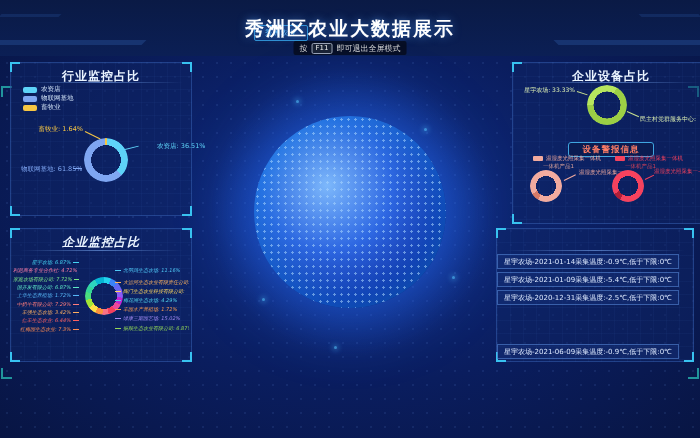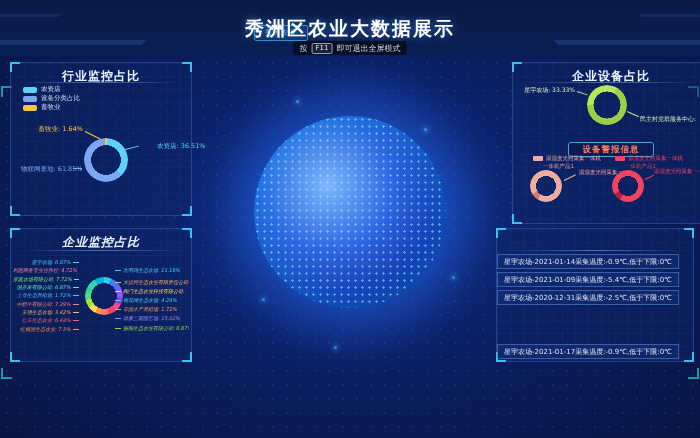--- a/index.html
+++ b/index.html
@@ -155,21 +155,21 @@
   <span class="corner c-bl"></span>
   <span class="corner c-br"></span>
   <div class="p-title">行业监控占比</div>
   <div class="p-div" style="top:19px"></div>
   <div class="legend-row" style="left:12px;top:22px">
     <span class="swatch" style="background: rgb(94, 211, 248);"></span>
     <span class="legend-txt">农资店</span>
   </div>
   <div class="legend-row" style="left:12px;top:31px">
     <span class="swatch" style="background: rgb(127, 166, 242);"></span>
-    <span class="legend-txt">设备分类占比</span>
+    <span class="legend-txt">物联网基地</span>
   </div>
   <div class="legend-row" style="left:12px;top:40px">
     <span class="swatch" style="background: rgb(247, 198, 67);"></span>
     <span class="legend-txt">畜牧业</span>
   </div>
   <div class="donut" id="industry-donut" style="background: conic-gradient(from -3deg, rgb(247, 198, 67) 0deg, rgb(247, 198, 67) 5.9deg, rgb(94, 211, 248) 5.9deg, rgb(94, 211, 248) 137.34deg, rgb(127, 166, 242) 137.34deg, rgb(127, 166, 242) 360deg);"></div>
   <div class="chart-lbl" style="left: 24px; top: 62px; width: 48px; text-align: right; color: rgb(247, 198, 67);">畜牧业: 1.64%</div>
   <div class="conn" style="left:74px;top:68px;width:17px;transform:rotate(26deg);background:#f7c643"></div>
   <div class="chart-lbl" style="left: 146px; top: 79px; color: rgb(94, 211, 248);">农资店: 36.51%</div>
   <div class="conn" style="left:114px;top:86px;width:14px;transform:rotate(-14deg);background:#5ed3f8"></div>
@@ -241,14 +241,14 @@
 
 <div class="panel" id="panel-alarms">
   <span class="corner c-tl"></span>
   <span class="corner c-tr"></span>
   <span class="corner c-bl"></span>
   <span class="corner c-br"></span>
   <div class="p-div" style="top:21px"></div>
   <div class="alarm-row ar0">星宇农场-2021-01-14采集温度:-0.9℃,低于下限:0℃</div>
   <div class="alarm-row ar1">星宇农场-2021-01-09采集温度:-5.4℃,低于下限:0℃</div>
   <div class="alarm-row ar2">星宇农场-2020-12-31采集温度:-2.5℃,低于下限:0℃</div>
-  <div class="alarm-row ar5">星宇农场-2021-01-17采集温度:-0.9℃,低于下限:0℃</div>
+  <div class="alarm-row ar5">星宇农场-2021-06-09采集温度:-0.9℃,低于下限:0℃</div>
 </div>
 
 </body></html>

